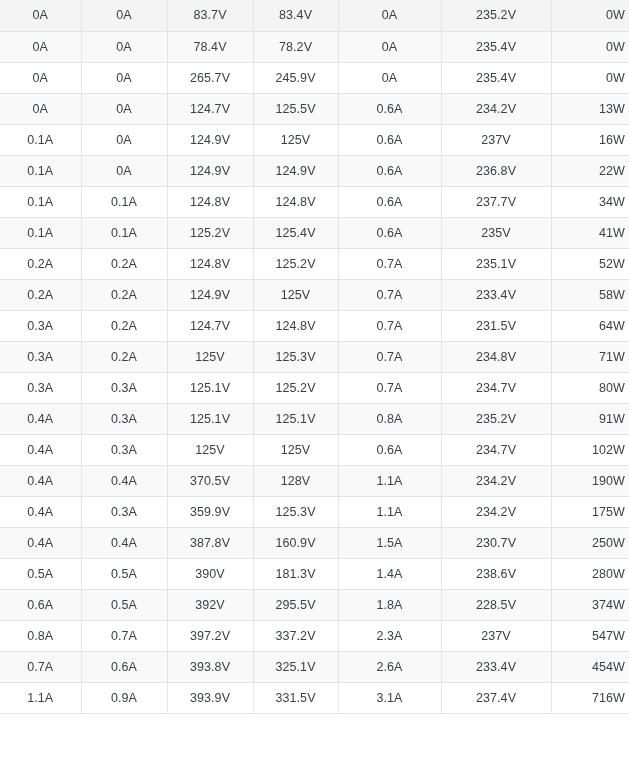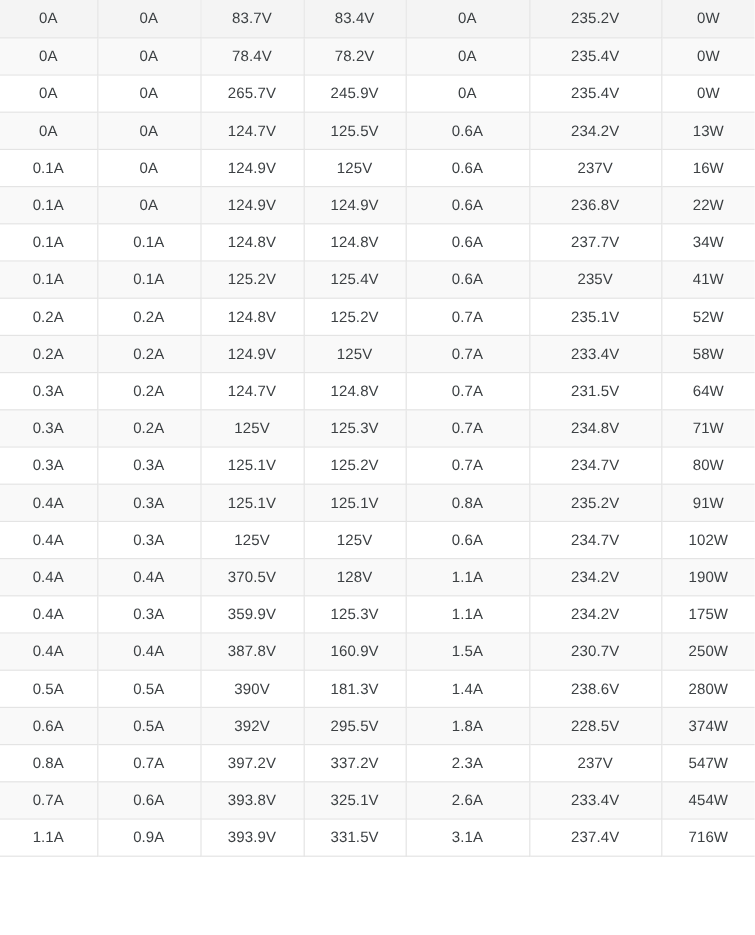--- a/index.html
+++ b/index.html
@@ -45,20 +45,21 @@
     border-bottom: 1px solid #e4e4e4;
     padding: 0 4px;
     white-space: nowrap;
     overflow: hidden;
     line-height: 30px;
     letter-spacing: 0.1px;
   }
 
   #measurements-table td:last-child {
     border-right: none;
+    text-align: right;
   }
 
   #measurements-table tr.row-shaded td {
     background: #f4f4f4;
   }
   #measurements-table tr.row-faint td {
     background: #f9f9f9;
   }
   #measurements-table tr.row-plain td {
     background: #ffffff;

